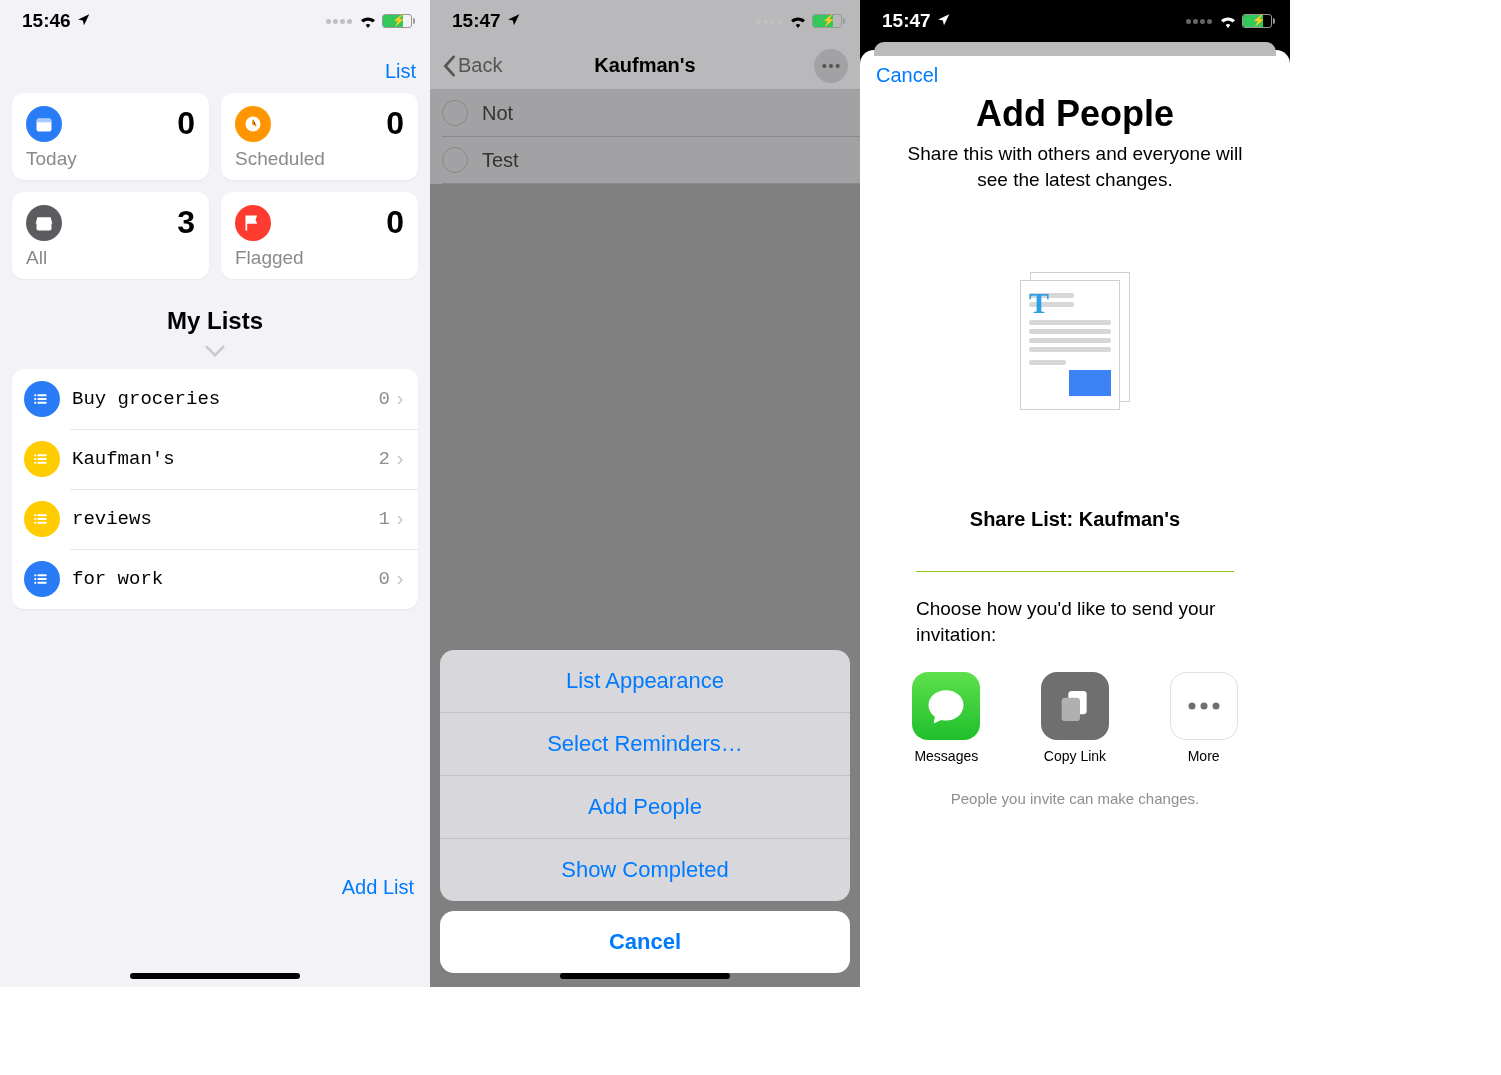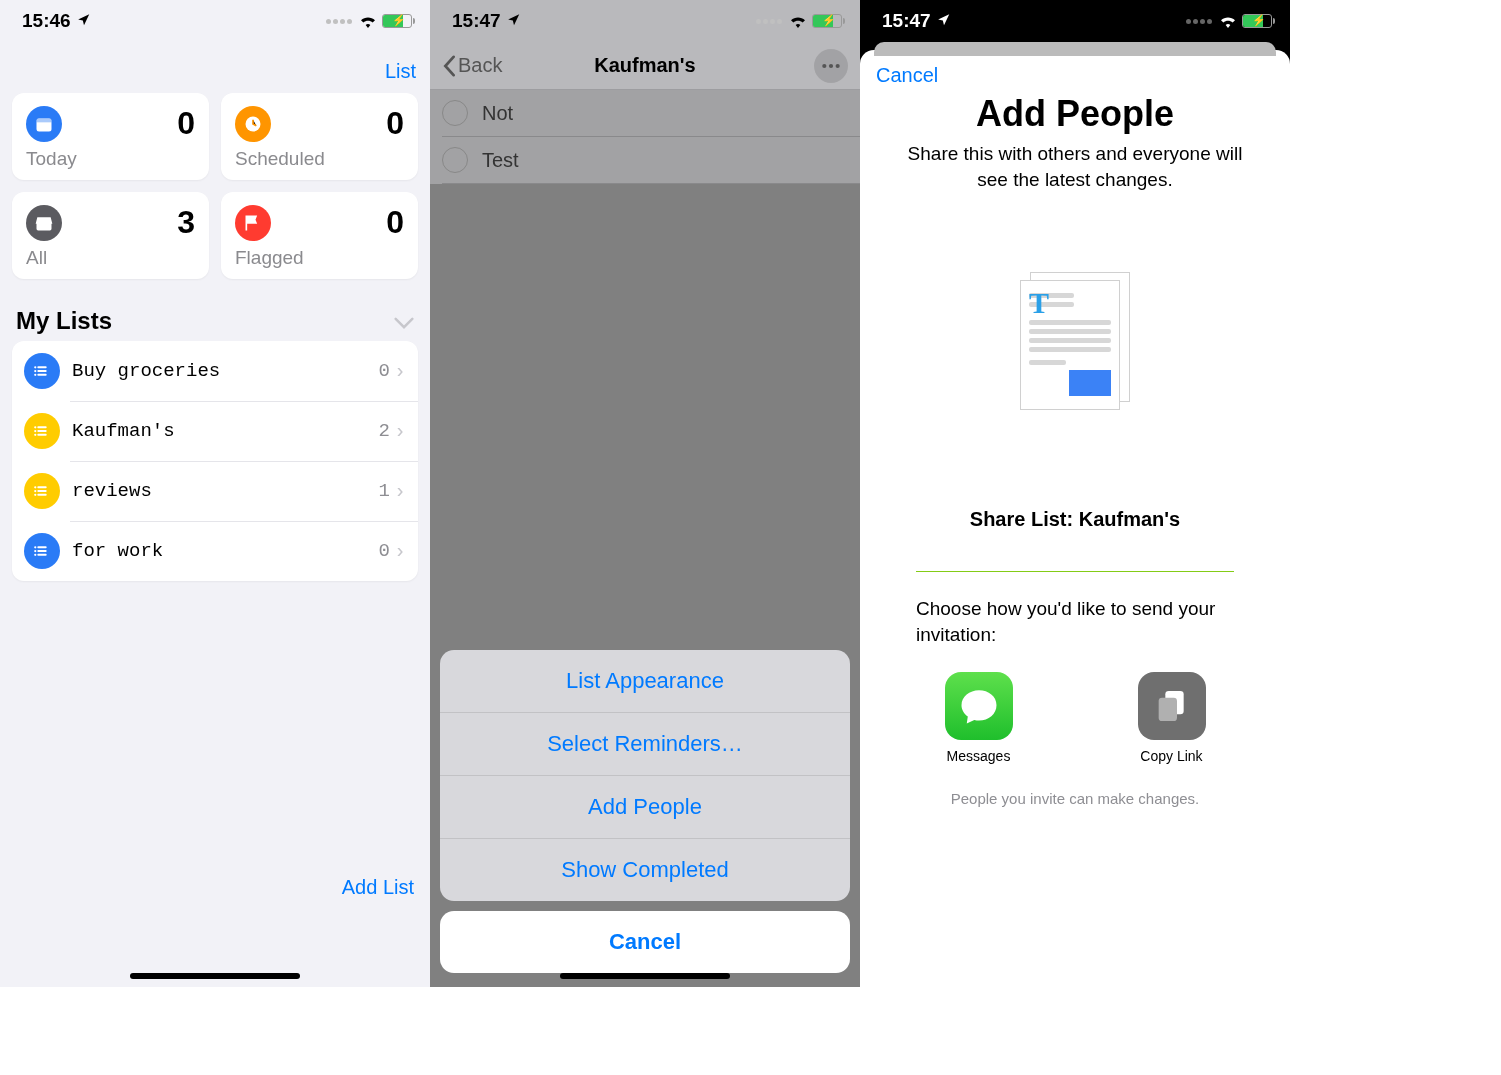--- a/index.html
+++ b/index.html
@@ -66,20 +66,21 @@
     display:flex; flex-direction:column;
   }
   .card-top{display:flex; justify-content:space-between; align-items:center;}
   .card-icon{width:36px; height:36px; border-radius:50%; display:flex; align-items:center; justify-content:center;}
   .card-count{font-size:32px; font-weight:700; color:#000;}
   .card-label{color:#8a8a8e; font-size:19px; margin-top:6px;}
 
   .mylists-header{
     display:flex; justify-content:space-between; align-items:center;
     padding: 24px 16px 6px 16px;
+    flex-direction: column;
   }
   .mylists-header span{font-size:24px; font-weight:700;}
   .chev{color:#c7c7cc;}
 
   .list-group{
     margin: 0 12px; background:#fff; border-radius:12px;
     overflow:hidden;
     box-shadow: 0 1px 2px rgba(0,0,0,0.05);
     font-family: Liberation Mono, monospace;
   }
@@ -469,17 +470,27 @@
       </div>
       <div class="share-item">
         <div class="share-icon copy-bg">
           <svg width="40" height="40" viewBox="0 0 24 24">
               <rect x="8" y="3" width="11" height="14" rx="2" fill="#fff"></rect>
               <rect x="4" y="7" width="11" height="14" rx="2" fill="#b0b0b0"></rect>
             </svg>
         </div>
         <div class="share-label">Copy Link</div>
       </div>
+      <div class="share-item">
+        <div class="share-icon more-bg">
+          <svg width="34" height="8" viewBox="0 0 34 8">
+              <circle cx="5" cy="4" r="3.5" fill="#6f6f6f"></circle>
+              <circle cx="17" cy="4" r="3.5" fill="#6f6f6f"></circle>
+              <circle cx="29" cy="4" r="3.5" fill="#6f6f6f"></circle>
+            </svg>
+        </div>
+        <div class="share-label">More</div>
+      </div>
     </div>
 
     <div class="footer-note">People you invite can make changes.</div>
   </div>
 </div>
 
 </body></html>

